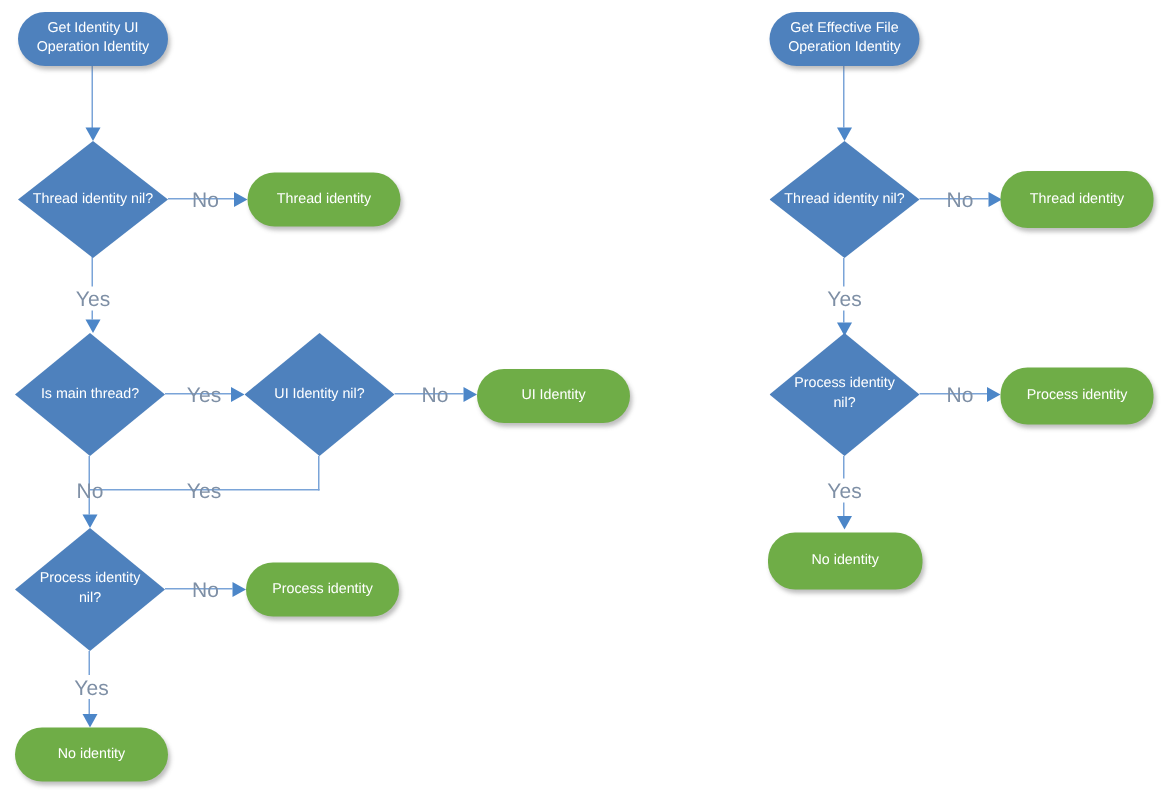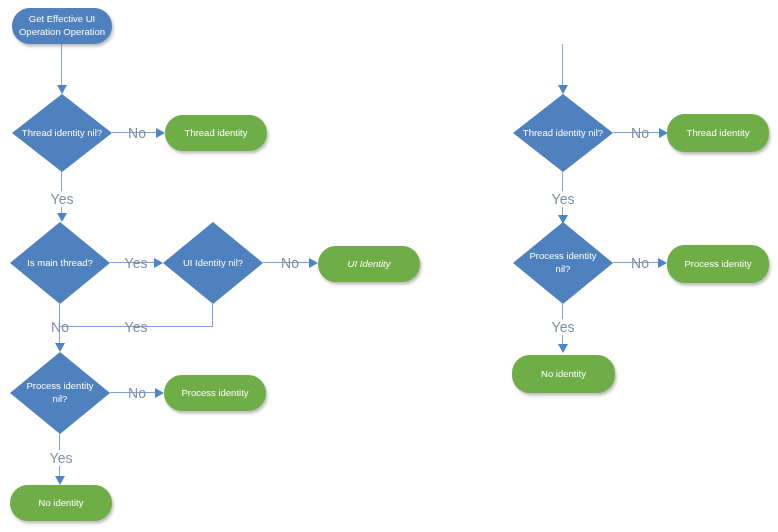--- a/index.html
+++ b/index.html
@@ -70,40 +70,40 @@
 
   <div class="hline" style="left:110px;top:392px;width:45px;"></div>
   <div class="arr-r" style="left:155px;top:388px;"></div>
   <span class="elabel" style="left:137px;top:393px;">No</span>
 
   <div class="vline" style="left:59px;top:434px;height:42px;"></div>
   <div class="arr-d" style="left:55px;top:476px;"></div>
   <span class="elabel bg" style="left:61px;top:458px;">Yes</span>
 
   <div class="pill blue" style="left:12px;top:8px;width:100px;height:36px;">
-    <span>Get Effective UI Operation Operation</span>
+    <span>Get Identity UI Operation Identity</span>
   </div>
 
   <div class="diamond" style="left:12px;top:94px;width:100px;height:78px;">
     <span>Thread identity nil?</span>
   </div>
 
   <div class="pill green" style="left:165px;top:115px;width:102px;height:36px;">
     <span>Thread identity</span>
   </div>
 
   <div class="diamond" style="left:10px;top:222px;width:100px;height:82px;">
     <span>Is main thread?</span>
   </div>
 
   <div class="diamond" style="left:163px;top:222px;width:100px;height:82px;">
     <span>UI Identity nil?</span>
   </div>
 
-  <div class="pill green" style="left:318px;top:246px;width:102px;height:36px;font-style:italic;">
+  <div class="pill green" style="left:318px;top:246px;width:102px;height:36px;">
     <span>UI Identity</span>
   </div>
 
   <div class="diamond" style="left:10px;top:352px;width:100px;height:82px;">
     <span>Process identity nil?</span>
   </div>
 
   <div class="pill green" style="left:164px;top:375px;width:102px;height:36px;">
     <span>Process identity</span>
   </div>
@@ -124,20 +124,23 @@
   <span class="elabel bg" style="left:563px;top:199px;">Yes</span>
 
   <div class="hline" style="left:613px;top:262px;width:45px;"></div>
   <div class="arr-r" style="left:658px;top:258px;"></div>
   <span class="elabel" style="left:640px;top:263px;">No</span>
 
   <div class="vline" style="left:562px;top:304px;height:40px;"></div>
   <div class="arr-d" style="left:558px;top:344px;"></div>
   <span class="elabel bg" style="left:563px;top:327px;">Yes</span>
 
+  <div class="pill blue" style="left:513px;top:8px;width:100px;height:36px;">
+    <span>Get Effective File Operation Identity</span>
+  </div>
 
   <div class="diamond" style="left:513px;top:94px;width:100px;height:78px;">
     <span>Thread identity nil?</span>
   </div>
 
   <div class="pill green" style="left:667px;top:114px;width:102px;height:38px;">
     <span>Thread identity</span>
   </div>
 
   <div class="diamond" style="left:513px;top:222px;width:100px;height:82px;">

